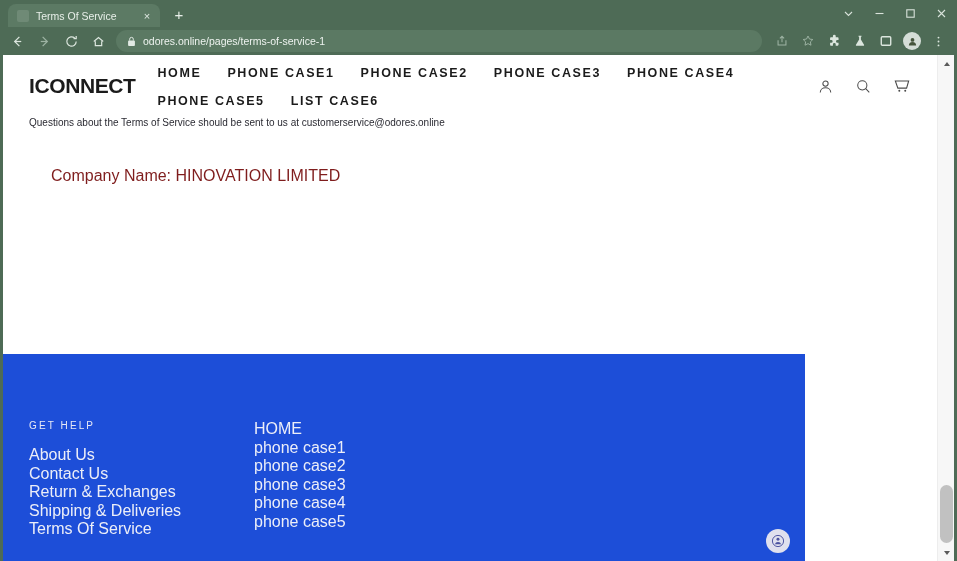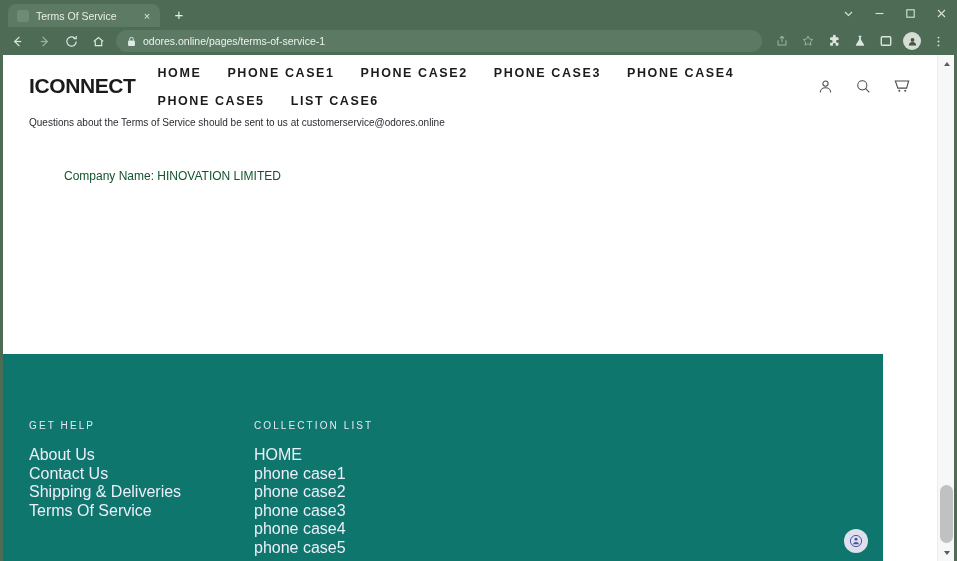--- a/index.html
+++ b/index.html
@@ -109,29 +109,29 @@
   .header-icons { display: flex; align-items: center; gap: 21px; flex: 0 0 auto; padding-left: 10px; }
   .hi { color: #4a4a4a; display: flex; }
 
   
   .content { padding: 0 26px; }
   .sec-line { font-size: 11.5px; color: #2b2b33; line-height: 16px; }
   .sec-line b { font-weight: bold; }
   .para { font-size: 10px; color: #2b2b33; line-height: 16px; margin-top: 1px; }
   .details { margin: 36px 0 0 22px; }
   .details div {
-    font-size: 12px; color: #14532d; line-height: 18.6px; margin-left: 13px;
+    font-size: 16px; color: #7f1d1d; line-height: 18.6px;
   }
   .details .gap { margin-top: 1px; }
 
   
   .footer {
     position: absolute; left: 0; top: 299px;
-    width: 880px; height: 207px;
-    background: #0f766e;
+    width: 802px; height: 207px;
+    background: #1d4ed8;
   }
   .footer-cols { display: flex; padding: 66px 0 0 26px; }
   .fcol { width: 225px; }
   .fhead {
     font-size: 10px; letter-spacing: 2.1px; color: #e6e8f5;
     margin-bottom: 15px; font-weight: normal;
   }
   .flink {
     display: block; font-size: 16px; color: #eceef8;
     text-decoration: none; line-height: 18.6px; margin-bottom: 0px;
@@ -326,26 +326,26 @@
         </div>
       </div>
 
       <div class="footer">
         <div class="footer-cols">
 
           <div class="fcol">
             <div class="fhead">GET HELP</div>
             <a class="flink" href="#">About Us</a>
             <a class="flink" href="#">Contact Us</a>
+            <a class="flink" href="#">Return &amp; Exchanges</a>
             <a class="flink" href="#">Shipping &amp; Deliveries</a>
             <a class="flink" href="#">Terms Of Service</a>
           </div>
 
           <div class="fcol">
-            <div class="fhead">COLLECTION LIST</div>
             <a class="flink" href="#">HOME</a>
             <a class="flink" href="#">phone case1</a>
             <a class="flink" href="#">phone case2</a>
             <a class="flink" href="#">phone case3</a>
             <a class="flink" href="#">phone case4</a>
             <a class="flink" href="#">phone case5</a>
           </div>
 
         </div>
 

